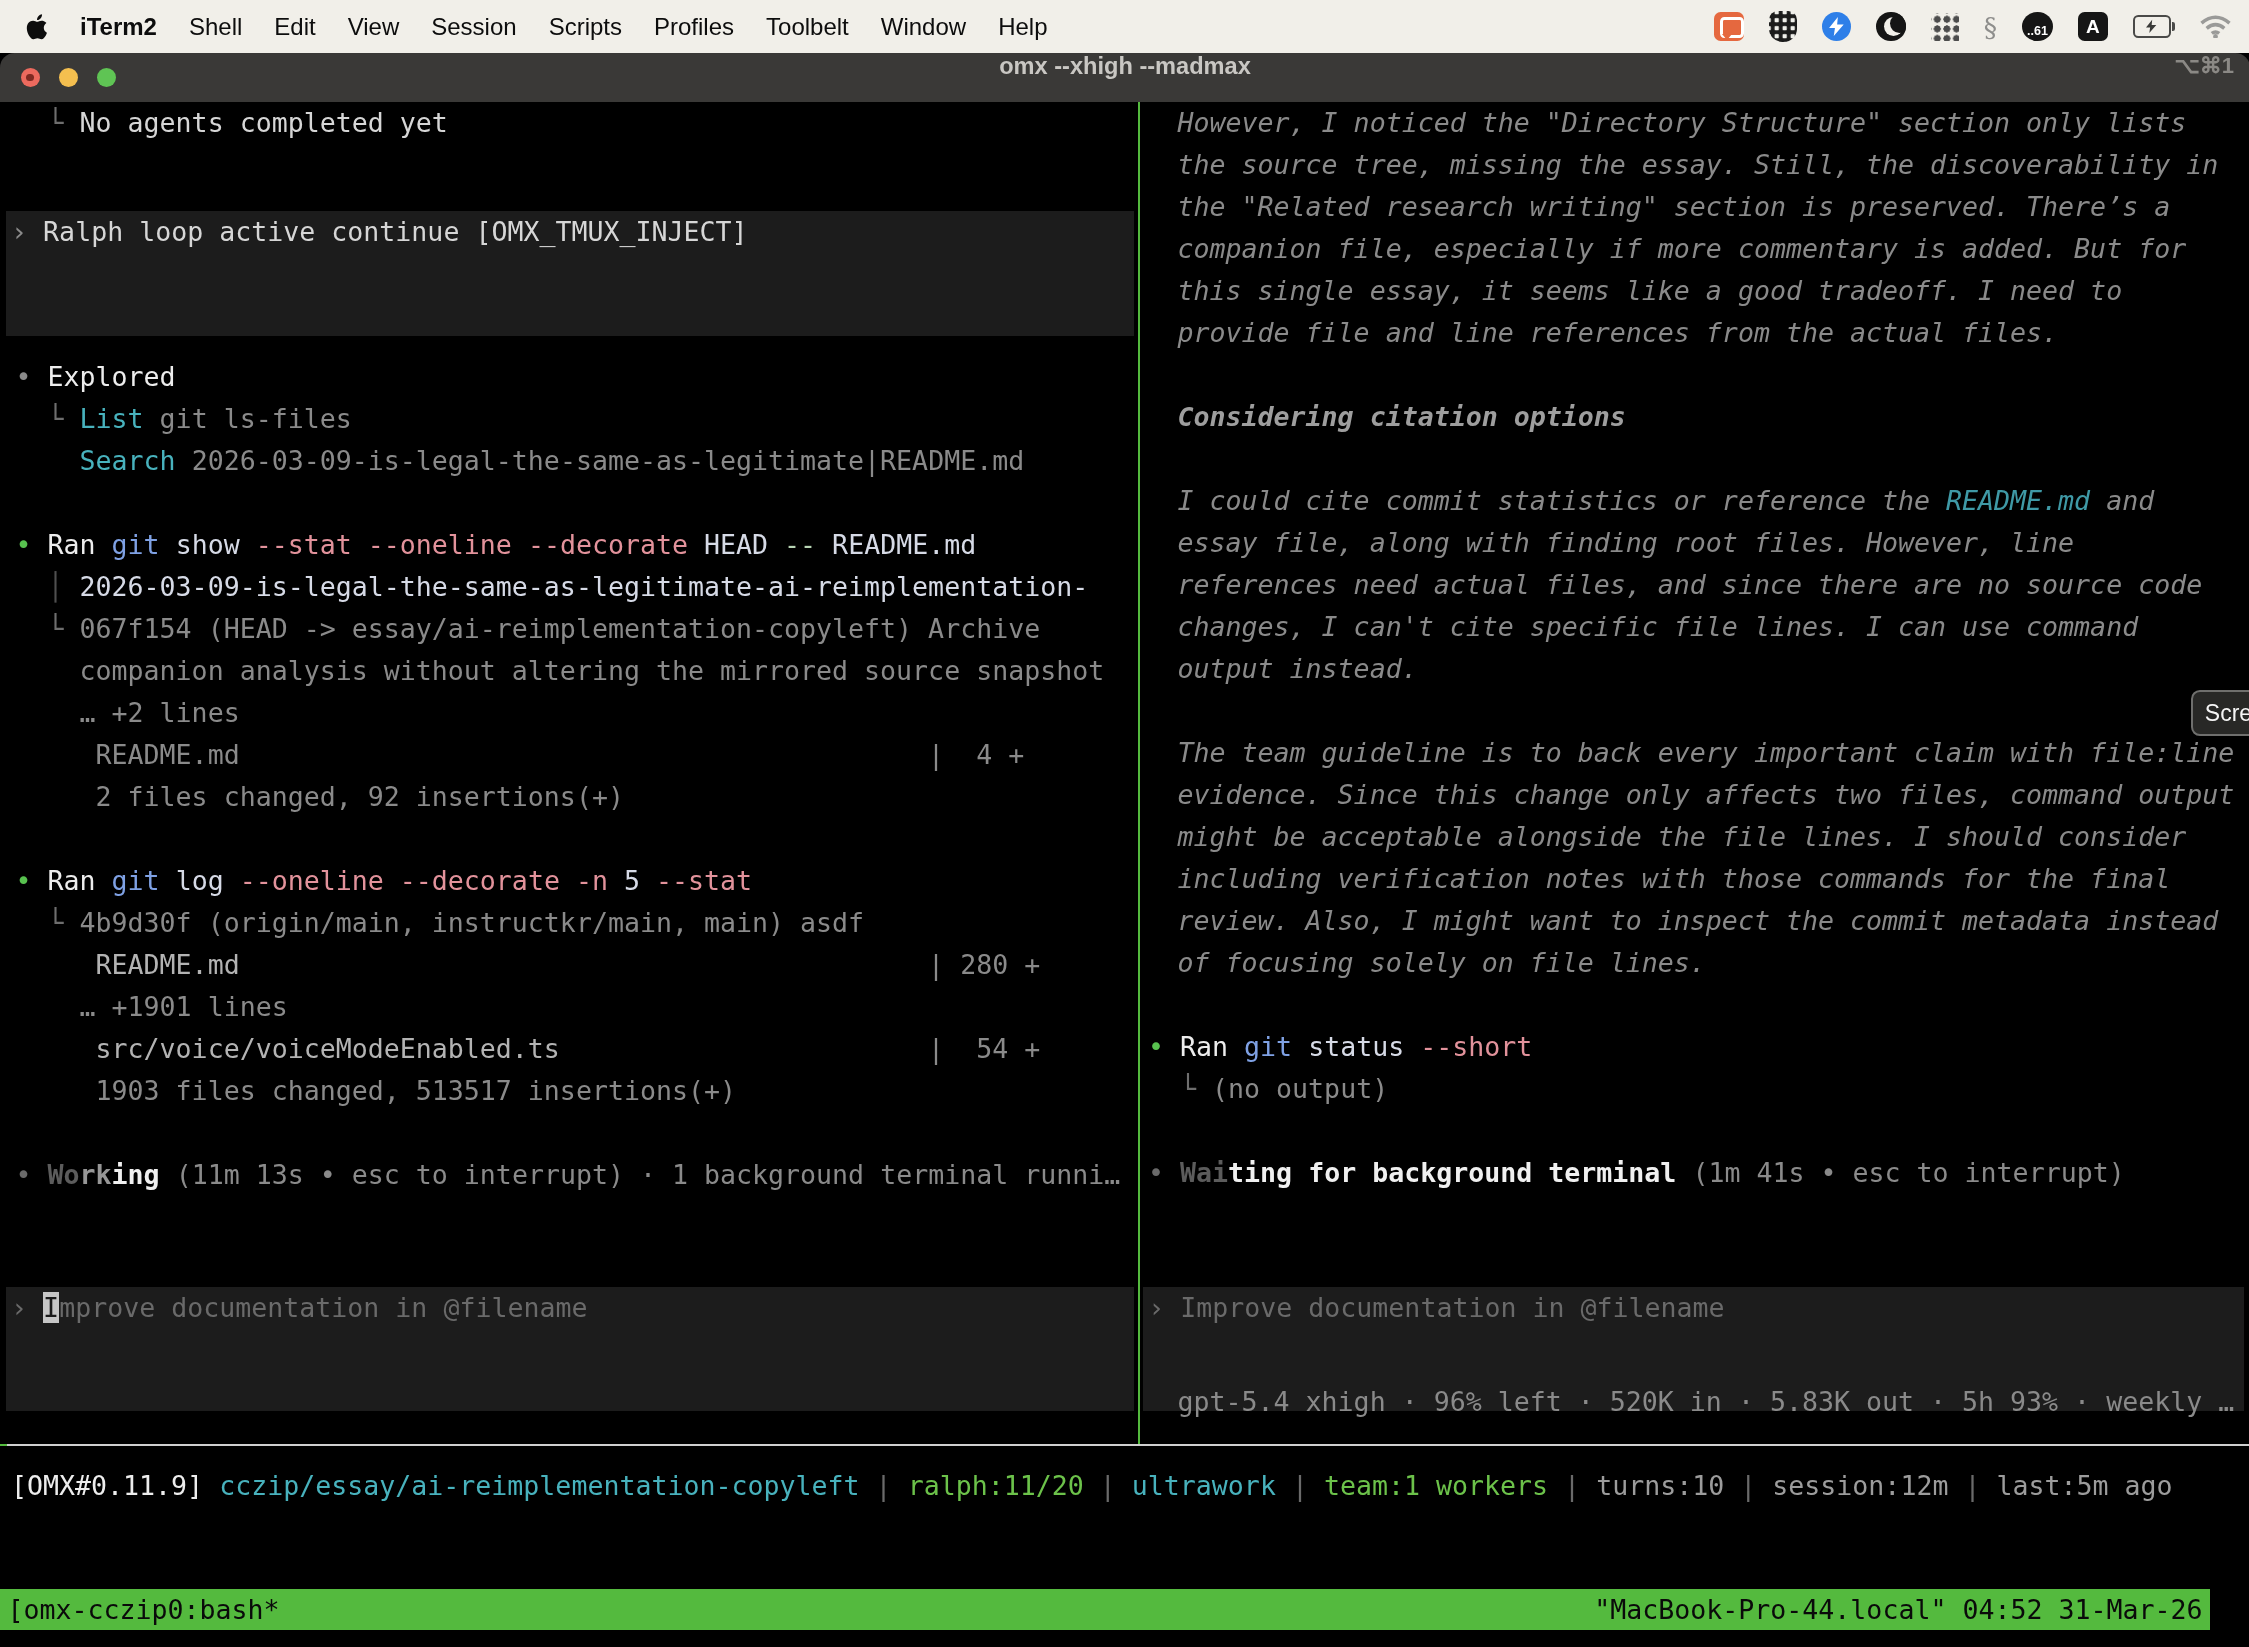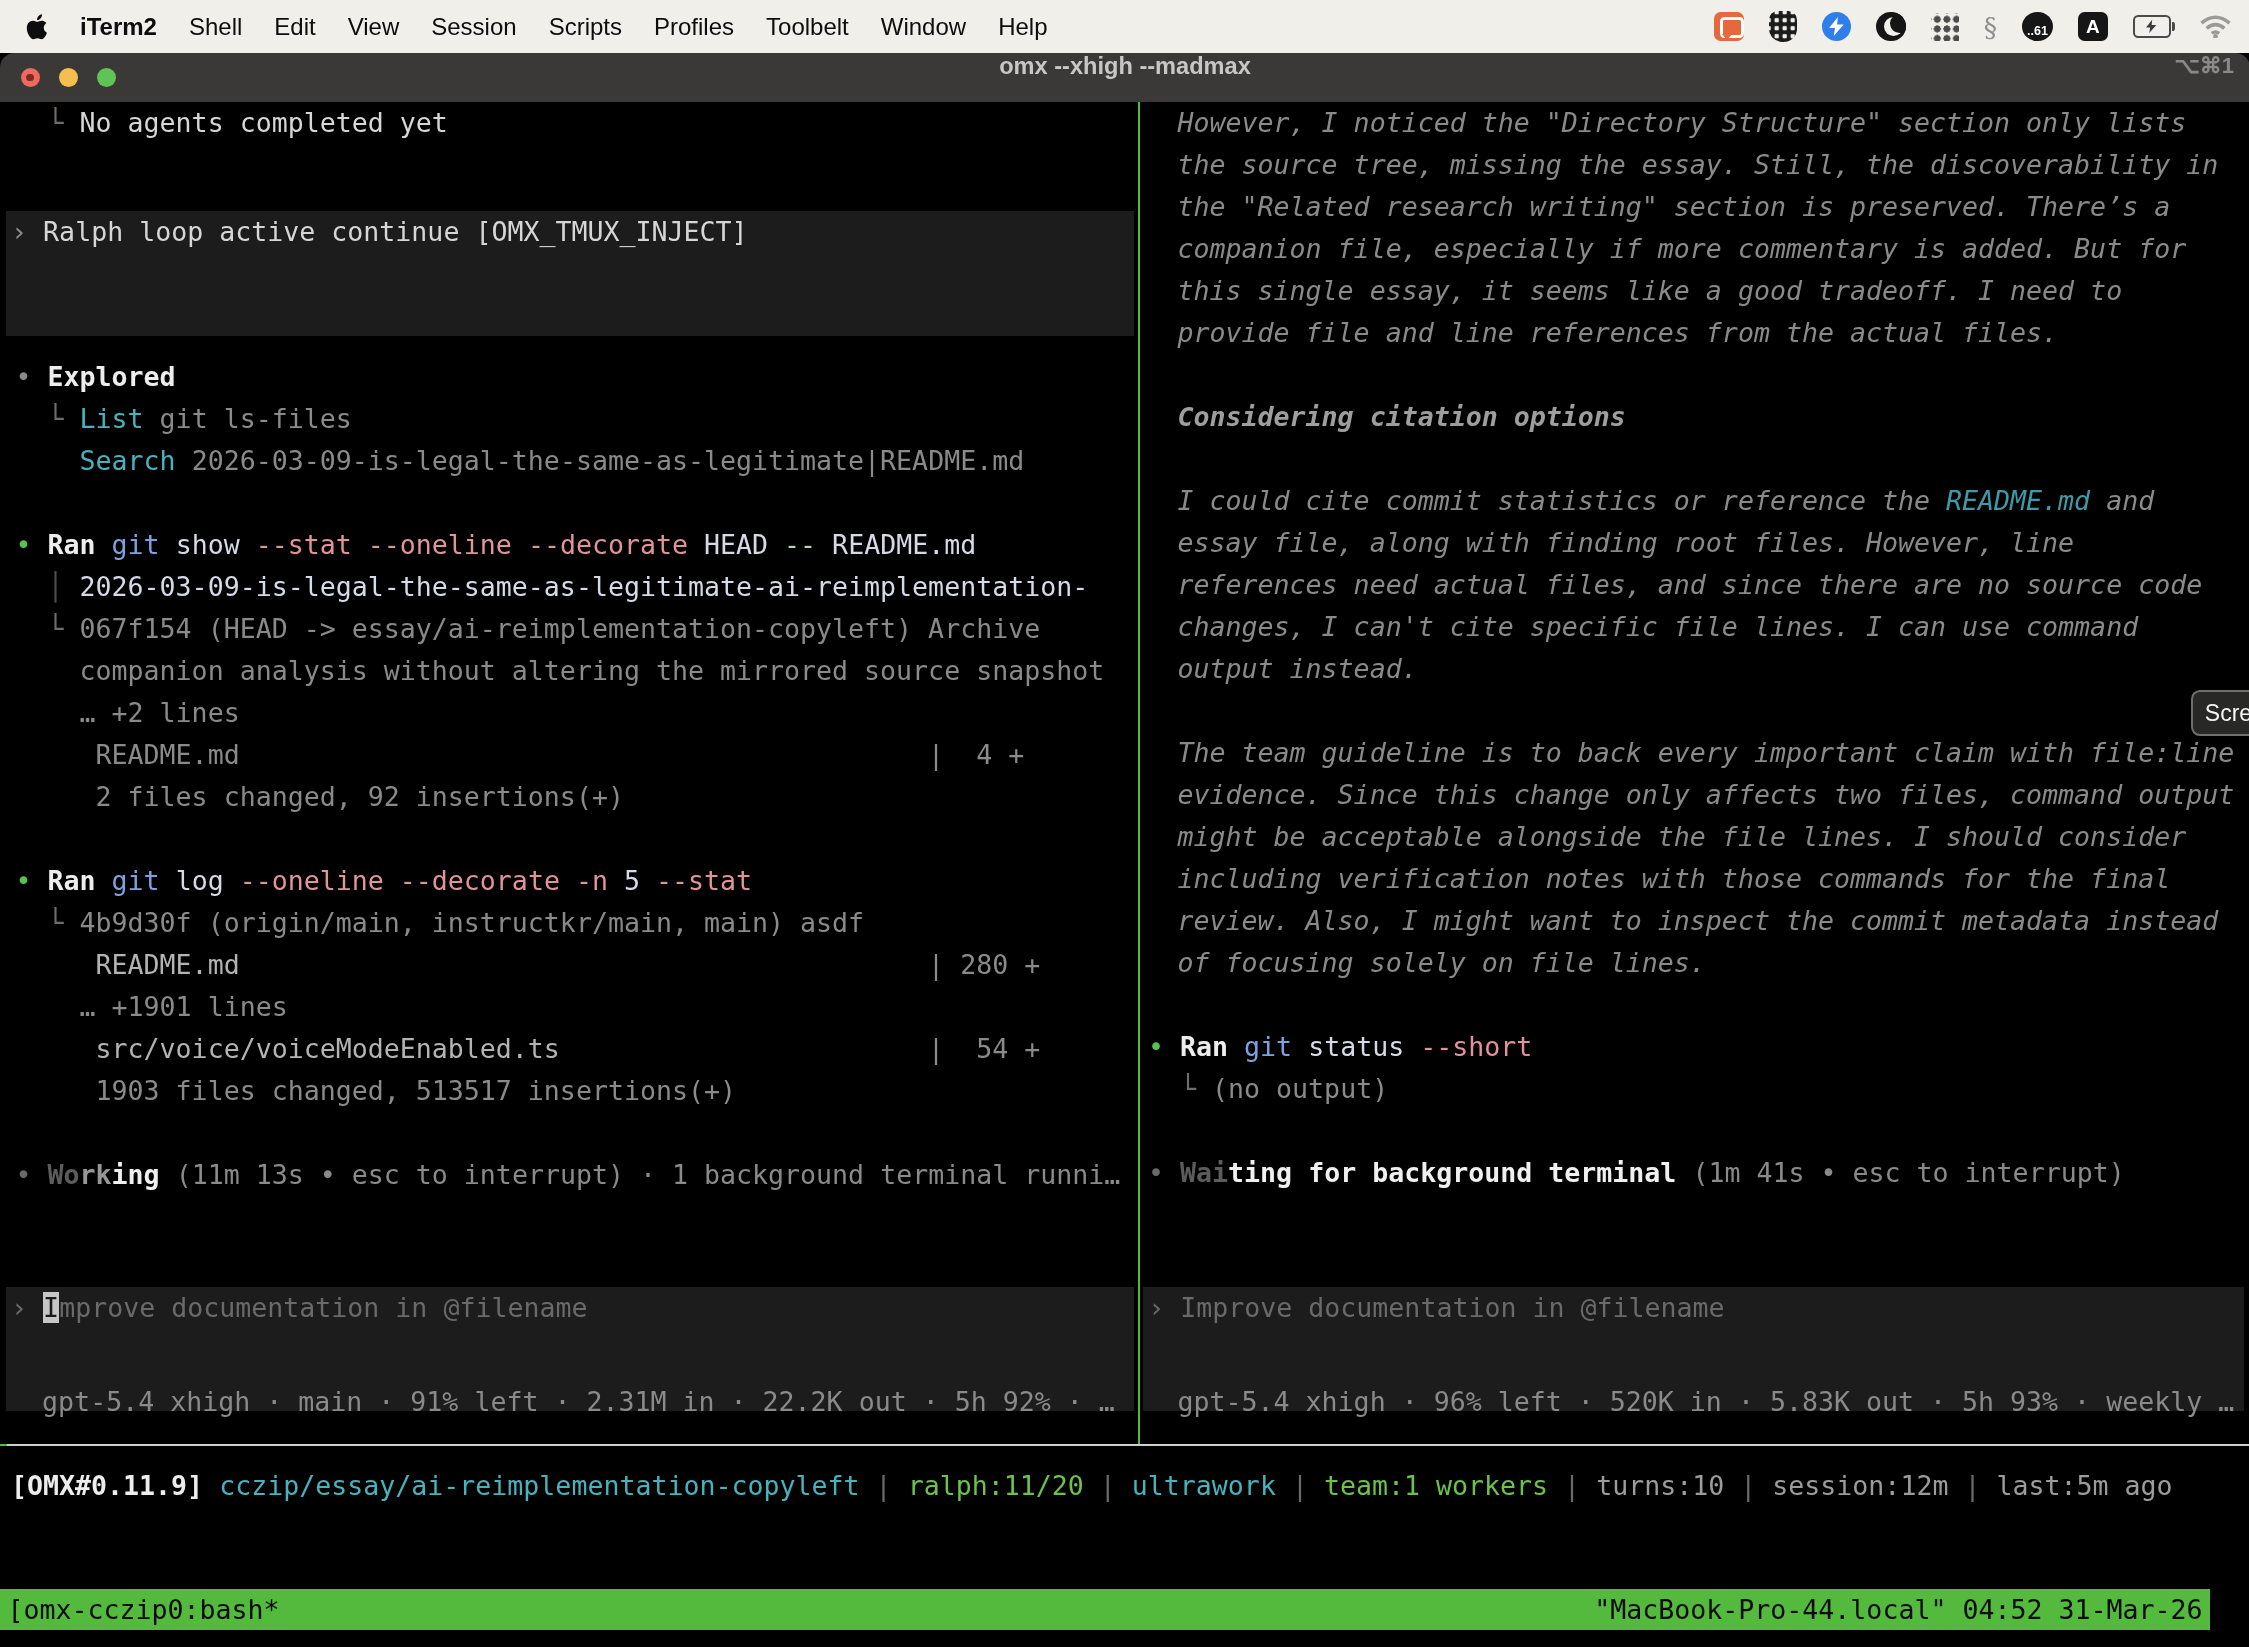--- a/index.html
+++ b/index.html
@@ -72,21 +72,21 @@
     display:flex;align-items:center;justify-content:space-between;box-sizing:border-box;padding:0 7.4px;}
   .tmuxbar .ln{height:41px;line-height:41px;color:#0a0a0a;}
 
   .tooltip{position:absolute;top:588px;left:2191px;width:81px;height:46px;background:#282826;
     border:2.2px solid #6f6f6d;border-radius:8.9px;color:#f5f5f5;font-size:23px;
     display:flex;align-items:center;padding-left:11.8px;box-sizing:border-box;}
 
   
   .tk-gray{color:#8a8a8a;} .tk-gray2{color:#9c9c9c;} .tk-dim{color:#6a6a6a;}
   .tk-tree{color:#6e6e6e;} .tk-guide{color:#4f4f4f;}
-  .tk-bright{color:#d6d6d6;} .tk-boldw{color:#ededed;font-weight:bold;}
+  .tk-bright{color:#d6d6d6;} .tk-boldw{color:#ededed;font-weight:normal;}
   .tk-teal{color:#48b2bd;} .tk-itteal{color:#3f99a6;font-style:italic;}
   .tk-blue{color:#7fa1e4;} .tk-lav{color:#d6dae6;} .tk-lgray{color:#b3b3b3;}
   .tk-pink{color:#e2929b;} .tk-pgrn{color:#b7d4b3;}
   .tk-grn{color:#58c24f;} .tk-grn2{color:#6cc24a;}
   .tk-shim1{color:#5c5c5c;font-weight:bold;} .tk-shim2{color:#969696;font-weight:bold;} .tk-shim3{color:#f0f0f0;font-weight:bold;}
   .tk-it{color:#8a8a8a;font-style:italic;}
   .tk-cursor{background:#c6c6c6;color:#1a1a1a;}
   .it{color:#8a8a8a;font-style:italic;}
   .head{color:#9e9e9e;font-style:italic;font-weight:bold;}
   .graytext{color:#8a8a8a;}
@@ -225,21 +225,20 @@
       <div class="ln"><span class="tk-gray">› </span><span class="tk-bright">Ralph loop active continue [OMX_TMUX_INJECT]</span></div>
     </div>
 
     <div class="pbox box-prompt-l">
       <div class="ln"><span class="tk-dim">› </span><span class="tk-cursor">I</span><span class="tk-dim">mprove documentation in @filename</span></div>
     </div>
     <div class="pbox box-prompt-r">
       <div class="ln"><span class="tk-dim">› </span><span class="tk-dim">Improve documentation in @filename</span></div>
     </div>
 
-    <div class="ln statusline sl-left graytext">gpt-5.4 xhigh · main · 91% left · 2.31M in · 22.2K out · 5h 92% · …</div>
     <div class="ln statusline sl-right graytext">gpt-5.4 xhigh · 96% left · 520K in · 5.83K out · 5h 93% · weekly …</div>
 
     <div class="sep">
         <span class="seg"></span>
       </div>
     <div class="ln omxline"><span class="tk-boldw">[OMX#0.11.9] </span><span class="tk-teal">cczip/essay/ai-reimplementation-copyleft</span><span class="tk-dim"> | </span><span class="tk-grn2">ralph:11/20</span><span class="tk-dim"> | </span><span class="tk-teal">ultrawork</span><span class="tk-dim"> | </span><span class="tk-grn2">team:1 workers</span><span class="tk-dim"> | </span><span class="tk-gray2">turns:10</span><span class="tk-dim"> | </span><span class="tk-gray2">session:12m</span><span class="tk-dim"> | </span><span class="tk-gray2">last:5m ago</span></div>
 
     <div class="tmuxbar">
       <span class="ln">[omx-cczip0:bash*</span>
       <span class="ln">"MacBook-Pro-44.local" 04:52 31-Mar-26</span>

